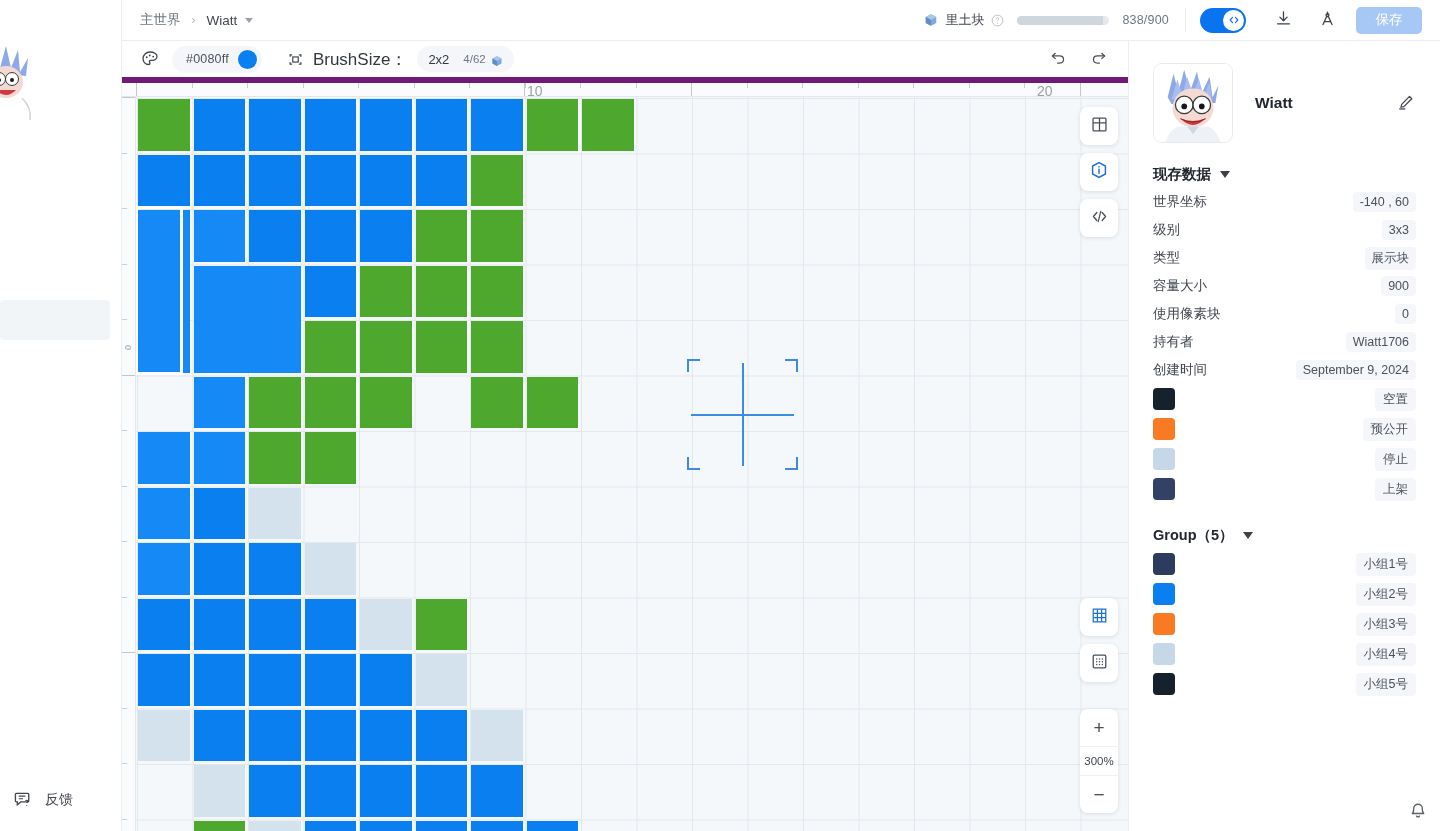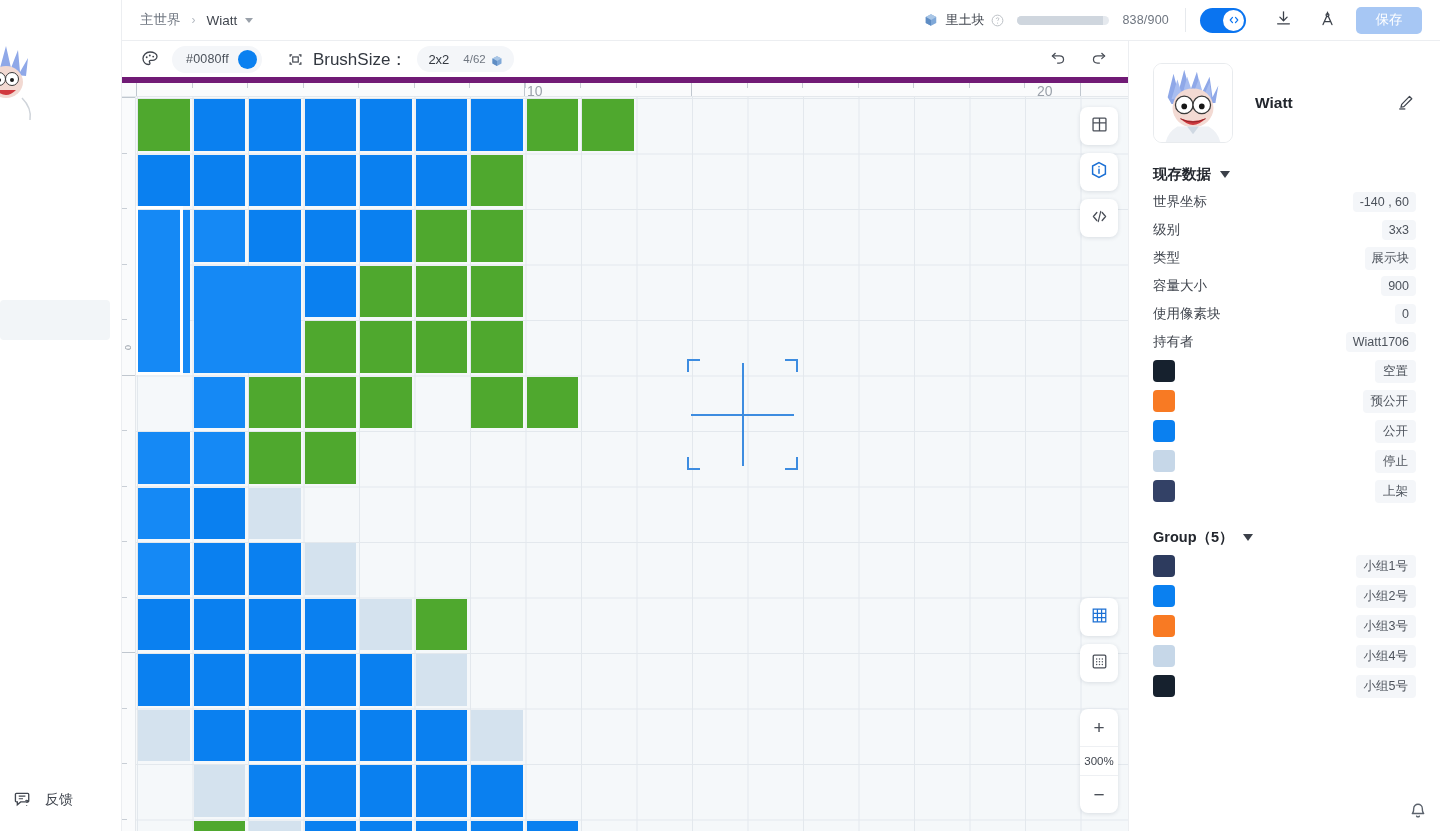--- a/index.html
+++ b/index.html
@@ -664,34 +664,34 @@
           <span class="v">900</span>
         </div>
         <div class="kv">
           <span class="k">使用像素块</span>
           <span class="v">0</span>
         </div>
         <div class="kv">
           <span class="k">持有者</span>
           <span class="v">Wiatt1706</span>
         </div>
+        <div class="kv">
+          <span class="k">创建时间</span>
+          <span class="v">September 9, 2024</span>
+        </div>
       </div>
 
     <div id="color-rows">
         <div class="swatch-row">
           <span class="swatch" style="background: rgb(22, 33, 46);"></span>
           <span class="swatch-label">空置</span>
         </div>
         <div class="swatch-row">
           <span class="swatch" style="background: rgb(248, 122, 35);"></span>
           <span class="swatch-label">预公开</span>
-        </div>
-        <div class="swatch-row">
-          <span class="swatch" style="background: rgb(10, 128, 240);"></span>
-          <span class="swatch-label">公开</span>
         </div>
         <div class="swatch-row">
           <span class="swatch" style="background: rgb(198, 215, 232);"></span>
           <span class="swatch-label">停止</span>
         </div>
         <div class="swatch-row">
           <span class="swatch" style="background: rgb(51, 65, 102);"></span>
           <span class="swatch-label">上架</span>
         </div>
       </div>

